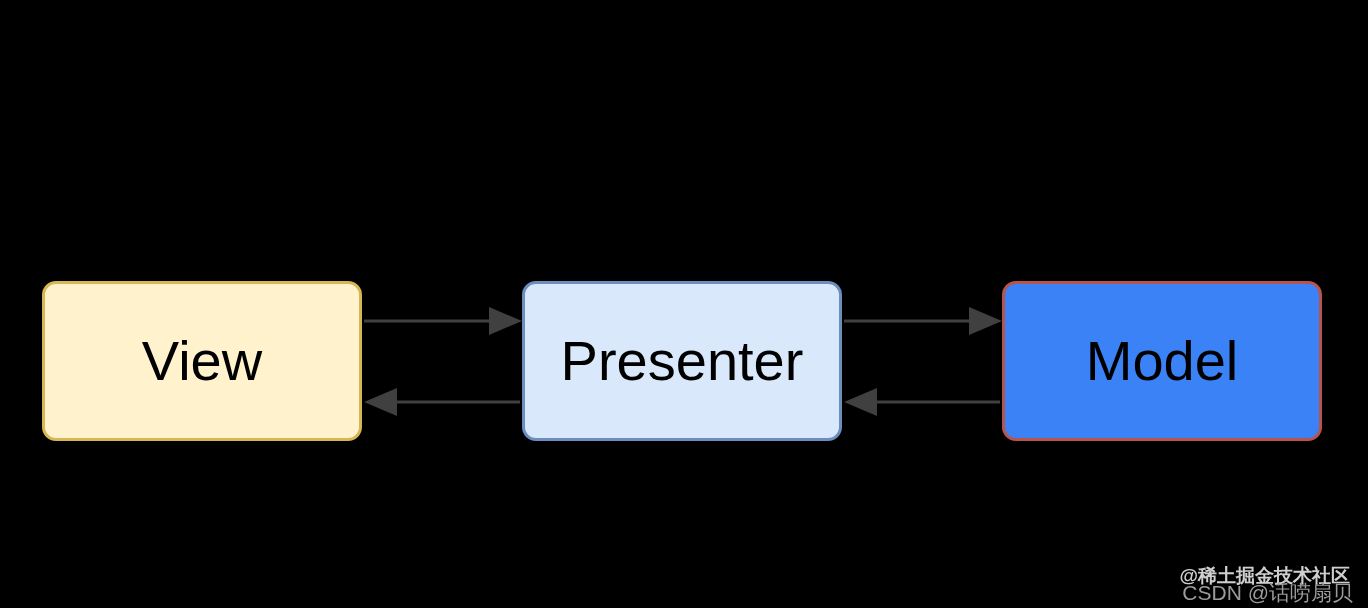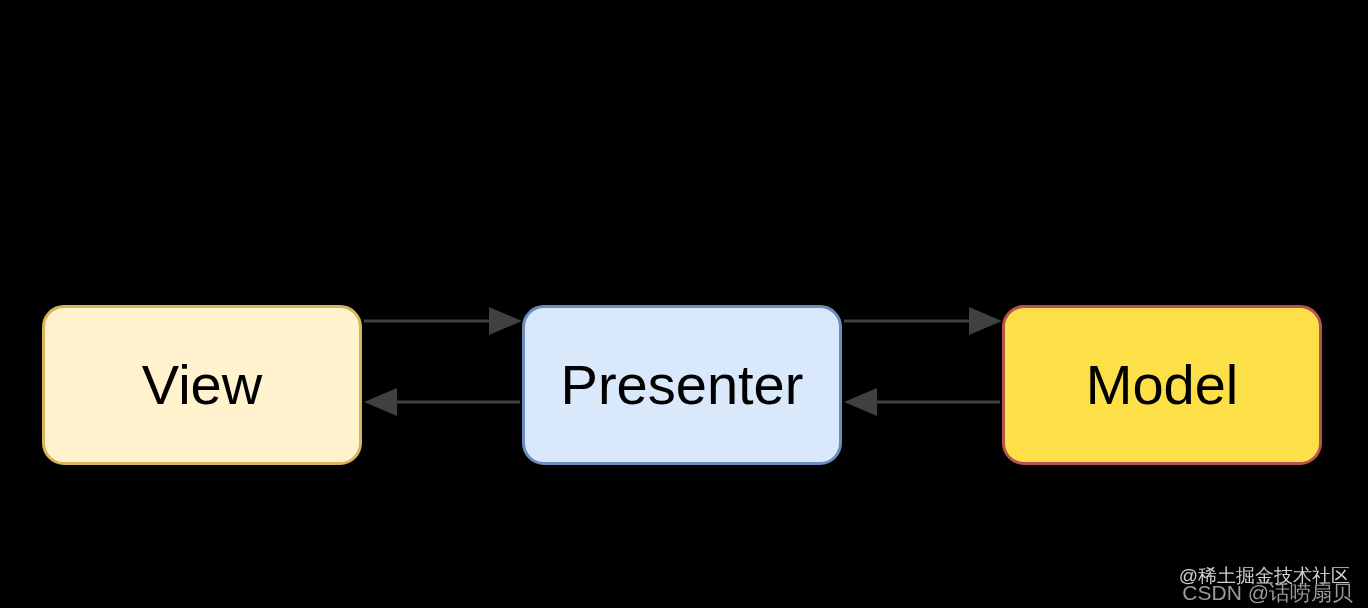--- a/index.html
+++ b/index.html
@@ -13,25 +13,24 @@
     overflow: hidden;
     font-family: "Liberation Sans", sans-serif;
   }
   .node {
     position: absolute;
     top: 281px;
     width: 320px;
     height: 160px;
     box-sizing: border-box;
     border: 3px solid;
-    border-radius: 22px;
+    border-radius: 14px;
     display: flex;
     align-items: center;
     justify-content: center;
-    margin-top: 24px;
   }
   .node-view      { left: 42px;   }
   .node-presenter { left: 522px;  }
   .node-model     { left: 1002px; }
   .node-label {
     font-size: 56px;
     line-height: 1;
     color: var(--label-color, #000);
     white-space: nowrap;
   }
@@ -52,42 +51,42 @@
   }
   .watermark {
     position: absolute;
     white-space: nowrap;
     line-height: 1;
   }
   .watermark-1 {
     top: 566px;
     right: 18px;
     font-size: 19px;
-    font-weight: normal;
+    font-weight: bold;
   }
   .watermark-2 {
     top: 582px;
     right: 15px;
     font-size: 21px;
   }
 </style>
 </head>
 <body>
 
 <div class="canvas" style="background-color: rgb(0, 0, 0); --label-color: #000000;">
 
   <div class="node node-view" style="background-color: rgb(255, 242, 204); border-color: rgb(214, 182, 86);">
     <span class="node-label">View</span>
   </div>
 
   <div class="node node-presenter" style="background-color: rgb(218, 232, 252); border-color: rgb(108, 142, 191);">
     <span class="node-label">Presenter</span>
   </div>
 
-  <div class="node node-model" style="background-color: #fde047; border-color: rgb(184, 84, 80);">
+  <div class="node node-model" style="background-color: #3b82f6; border-color: rgb(184, 84, 80);">
     <span class="node-label">Model</span>
   </div>
 
   <svg class="arrows" viewBox="0 0 1368 608" style="--arrow-color: #404040;">
     <g>
       <line x1="364" y1="321" x2="492" y2="321"></line>
       <polygon points="522,321 489,307 489,335"></polygon>
     </g>
     <g>
       <line x1="520" y1="402" x2="395" y2="402"></line>

